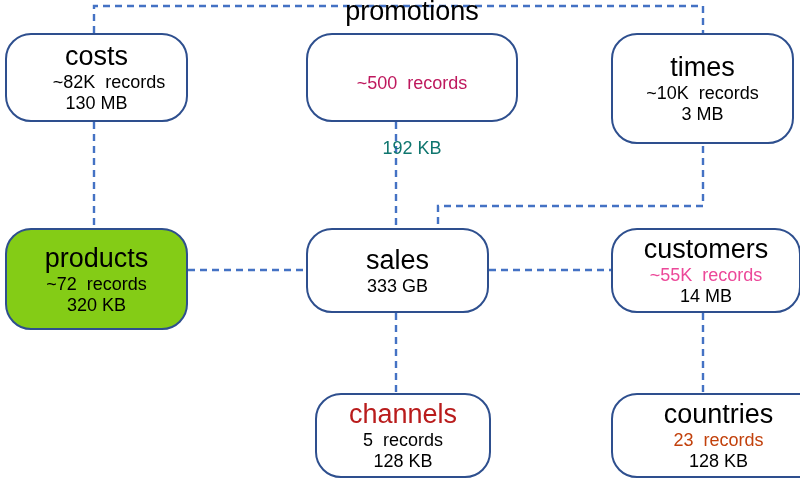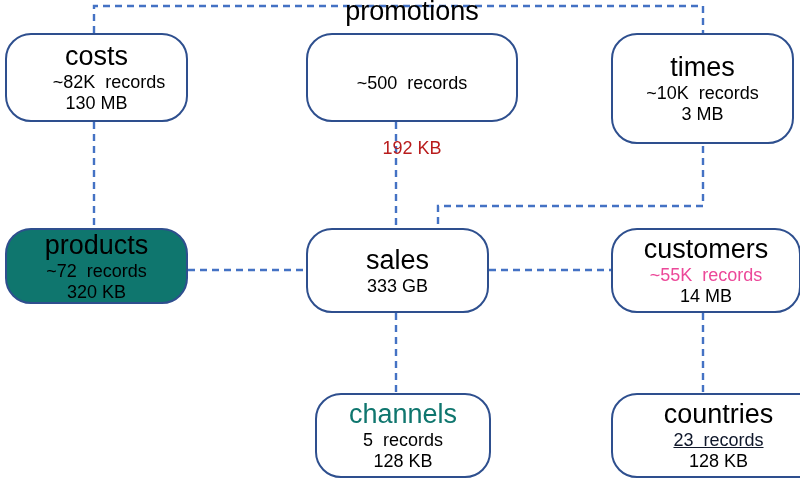--- a/index.html
+++ b/index.html
@@ -75,53 +75,53 @@
 
   <div id="nodes">
   <div class="node" style="left: 5px; top: 33px; width: 183px; height: 89px; border-color: rgb(46, 79, 142); background: rgb(255, 255, 255);">
     <div class="node-title" style="color: rgb(0, 0, 0);">costs</div>
     <div class="node-records" style="color: rgb(0, 0, 0); margin-left: 25px;">~82K  records</div>
     <div class="node-size" style="color: rgb(0, 0, 0);">130 MB</div>
   </div>
 
   <div class="node" style="left: 306px; top: 33px; width: 212px; height: 89px; border-color: rgb(46, 79, 142); background: rgb(255, 255, 255);">
     <div class="node-title" style="color: rgb(0, 0, 0);">promotions</div>
-    <div class="node-records" style="color: #000000; margin-top: 46px;">~500  records</div>
-    <div class="node-size" style="color: #b91c1c; margin-top: 44px;">192 KB</div>
+    <div class="node-records" style="color: #be185d; margin-top: 46px;">~500  records</div>
+    <div class="node-size" style="color: #0f766e; margin-top: 44px;">192 KB</div>
   </div>
 
   <div class="node" style="left: 611px; top: 33px; width: 183px; height: 111px; border-color: rgb(46, 79, 142); background: rgb(255, 255, 255);">
     <div class="node-title" style="color: rgb(0, 0, 0);">times</div>
     <div class="node-records" style="color: rgb(0, 0, 0);">~10K  records</div>
     <div class="node-size" style="color: rgb(0, 0, 0);">3 MB</div>
   </div>
 
-  <div class="node" style="left: 5px; top: 228px; width: 183px; height: 76px; border-color: rgb(46, 79, 142); background: #0f766e;">
+  <div class="node" style="left: 5px; top: 228px; width: 183px; height: 102px; border-color: rgb(46, 79, 142); background: #84cc16;">
     <div class="node-title" style="color: rgb(0, 0, 0);">products</div>
     <div class="node-records" style="color: rgb(0, 0, 0);">~72  records</div>
     <div class="node-size" style="color: rgb(0, 0, 0);">320 KB</div>
   </div>
 
   <div class="node" style="left: 306px; top: 228px; width: 183px; height: 85px; border-color: rgb(46, 79, 142); background: rgb(255, 255, 255);">
     <div class="node-title" style="color: rgb(0, 0, 0);">sales</div>
     <div class="node-size" style="color: rgb(0, 0, 0);">333 GB</div>
   </div>
 
   <div class="node" style="left: 611px; top: 228px; width: 190px; height: 85px; border-color: rgb(46, 79, 142); background: rgb(255, 255, 255);">
     <div class="node-title" style="color: rgb(0, 0, 0);">customers</div>
     <div class="node-records" style="color: #ec4899;">~55K  records</div>
     <div class="node-size" style="color: rgb(0, 0, 0);">14 MB</div>
   </div>
 
   <div class="node" style="left: 315px; top: 393px; width: 176px; height: 85px; border-color: rgb(46, 79, 142); background: rgb(255, 255, 255);">
-    <div class="node-title" style="color: #0f766e; text-align: center;">channels</div>
+    <div class="node-title" style="color: #b91c1c; text-align: center;">channels</div>
     <div class="node-records" style="color: rgb(0, 0, 0);">5  records</div>
     <div class="node-size" style="color: rgb(0, 0, 0);">128 KB</div>
   </div>
 
   <div class="node" style="left: 611px; top: 393px; width: 215px; height: 85px; border-color: rgb(46, 79, 142); background: rgb(255, 255, 255);">
     <div class="node-title" style="color: rgb(0, 0, 0);">countries</div>
-    <div class="node-records" style="color: #0f172a; text-decoration: underline;">23  records</div>
+    <div class="node-records" style="color: #c2410c;">23  records</div>
     <div class="node-size" style="color: rgb(0, 0, 0);">128 KB</div>
   </div>
 </div>
 
 </div>
 
 </body></html>

